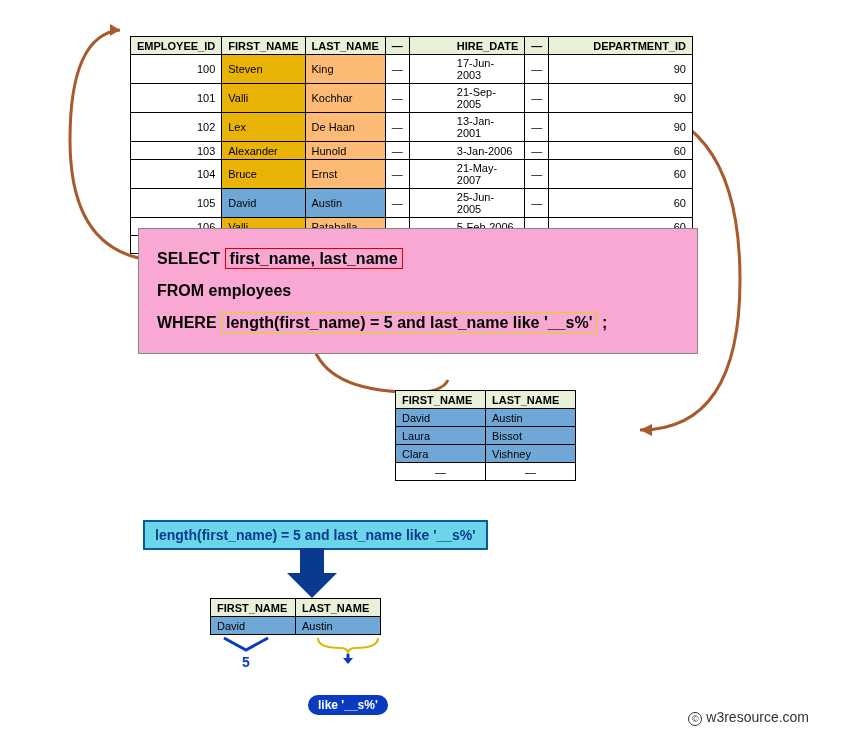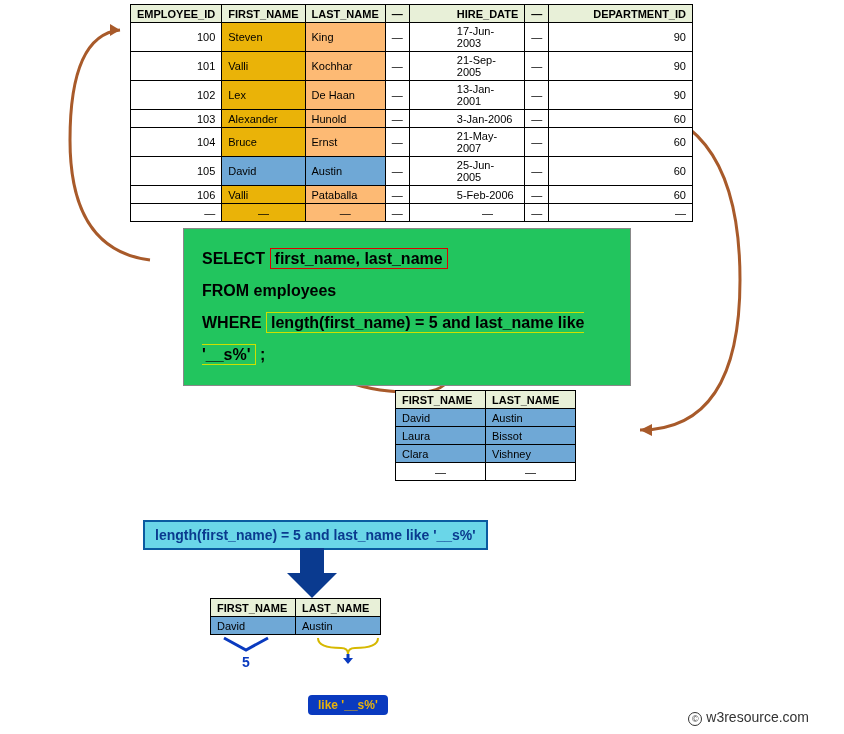--- a/index.html
+++ b/index.html
@@ -9,21 +9,21 @@
     font-family: Arial, sans-serif;
     font-size: 12px;
     background: #fff;
     width: 844px;
     height: 734px;
     position: relative;
   }
   .table1 {
     position: absolute;
     left: 130px;
-    top: 4px;
+    top: 36px;
     border-collapse: collapse;
   }
   .table1 th, .table1 td {
     border: 1px solid #000;
     padding: 2px 6px;
     font-size: 11px;
     height: 18px;
   }
   .table1 th {
     background: #e8f0d8;
@@ -38,28 +38,27 @@
   .table1 .col-date { width: 95px; padding-left: 47px; }
   .table1 .col-gap2 { width: 18px; text-align: center; }
   .table1 .col-dept { width: 100px; text-align: right; padding-left: 44px; }
   .table1 tr.hl .col-fn, .table1 tr.hl .col-ln { background: #6fa8d6; }
   .table1 th.col-fn, .table1 th.col-ln { background: #e8f0d8; }
 
   .sql-box {
     position: absolute;
     left: 138px;
     top: 228px;
-    width: 448px;
-    background: #22c55e;
+    width: 560px;
+    background: #f9a8d4;
     border: 1px solid #888;
     padding: 14px 18px;
     font-size: 16px;
     font-weight: bold;
     line-height: 2.0;
-    margin-left: 45px;
   }
   .sql-box .outline-red {
     border: 1.5px solid #d00;
     padding: 1px 4px;
   }
   .sql-box .outline-yellow {
     border: 1.5px solid #cde000;
     padding: 1px 4px;
   }
 
@@ -126,22 +125,22 @@
   .chevron-5 svg { display: block; }
 
   .brace-like {
     position: absolute;
     left: 308px;
     top: 636px;
     text-align: center;
   }
   .brace-like .lbl {
     background: #0a3abf;
-    color: #eab308;
-    border-radius: 4px;
+    color: #ffffff;
+    border-radius: 10px;
     padding: 3px 10px;
     font-size: 12px;
     font-weight: bold;
     display: inline-block;
     margin-top: 28px;
   }
 
   .copyright {
     position: absolute;
     right: 35px;

